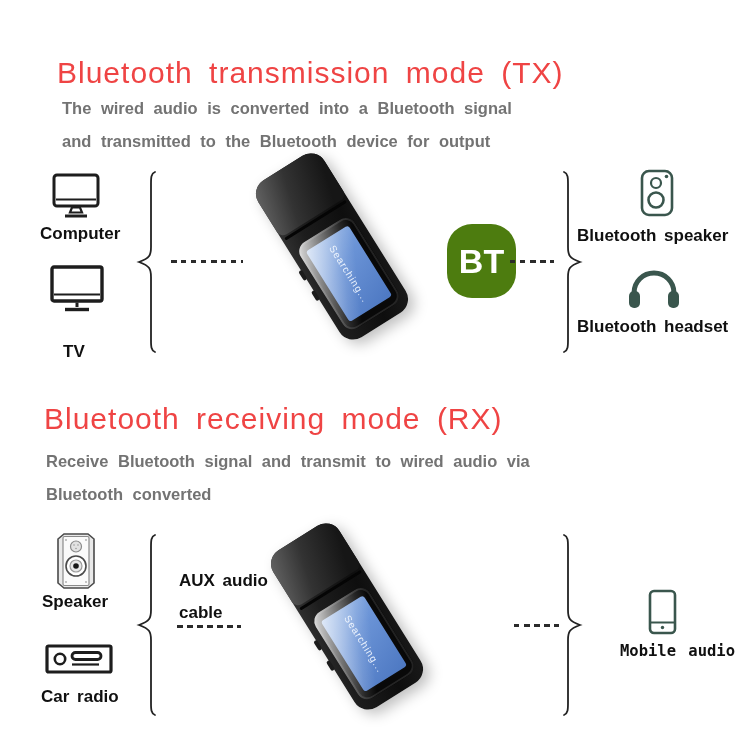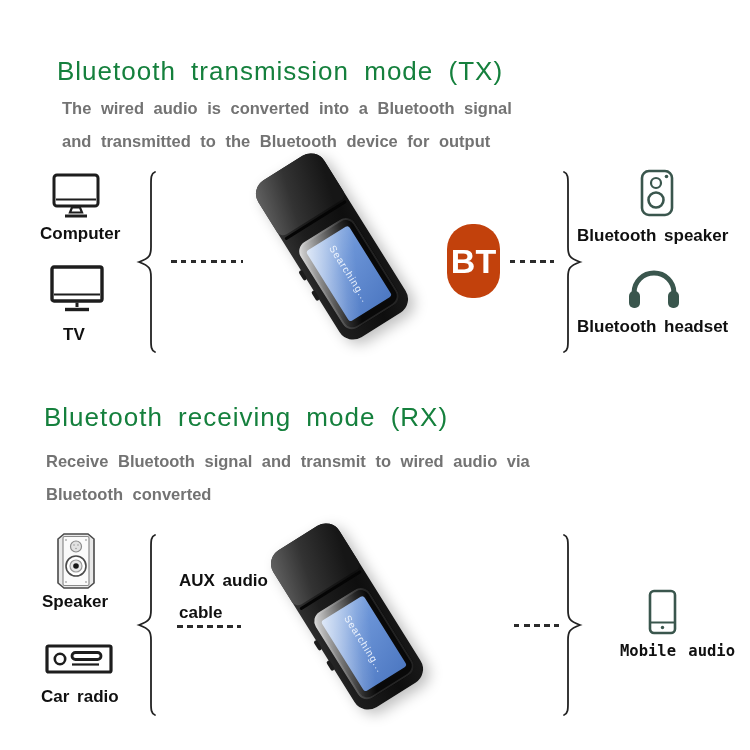--- a/index.html
+++ b/index.html
@@ -1,30 +1,30 @@
 <!DOCTYPE html>
 <html><head>
 <meta charset="utf-8">
 <style>
   html,body{margin:0;padding:0;}
   body{width:750px;height:750px;background:#fff;position:relative;overflow:hidden;
        font-family:"Liberation Sans",sans-serif;color:#141414;}
   .abs{position:absolute;}
-  .title{position:absolute;font-size:26px;font-weight:400;color:#15803d;
+  .title{position:absolute;font-size:30px;font-weight:400;color:#ef4444;
          letter-spacing:1px;word-spacing:7px;white-space:nowrap;}
   .desc{position:absolute;font-size:16.5px;font-weight:700;color:#737373;
         word-spacing:5px;white-space:nowrap;}
   .lbl{position:absolute;font-size:17px;font-weight:700;color:#101010;
        word-spacing:3px;white-space:nowrap;}
   .lbl-mono{font-family:"DejaVu Sans Mono",monospace;font-size:15.5px;}
   .dash{position:absolute;height:3px;
         background:repeating-linear-gradient(90deg,#2b2b2b 0 5.5px,transparent 5.5px 10px);}
   .brace{position:absolute;width:24px;height:184px;}
-  .badge{position:absolute;left:447px;top:224px;width:53px;height:74px;
-         border-radius:25px;background:#c2410c;color:#fff;
+  .badge{position:absolute;left:447px;top:224px;width:69px;height:74px;
+         border-radius:25px;background:#4d7c0f;color:#fff;
          display:flex;align-items:center;justify-content:center;
          font-size:34px;font-weight:700;letter-spacing:0;}
   
   .device{position:absolute;width:78px;height:185px;transform:rotate(-32deg);}
   .dev-body{position:absolute;inset:0;border-radius:16px;
             background:linear-gradient(100deg,#3a3a3a 0%,#1d1d1d 30%,#0e0e0e 70%,#1a1a1a 100%);
             box-shadow:3px 7px 14px rgba(0,0,0,.25);}
   .dev-cap{position:absolute;top:0;left:0;width:100%;height:58px;
            border-radius:16px 16px 7px 7px;
            background:linear-gradient(105deg,#656565 0%,#333 40%,#161616 85%);}
@@ -58,21 +58,21 @@
   <line x1="13" y1="43" x2="35" y2="43" stroke="#1d1d1d" stroke-width="3"></line>
 </svg>
 <div class="lbl" style="left:40px;top:224px">Computer</div>
 
 <svg class="abs" style="left:50px;top:265px" width="54" height="48" viewBox="0 0 54 48">
   <rect x="2" y="2" width="50" height="34" rx="2" fill="none" stroke="#1d1d1d" stroke-width="3.4"></rect>
   <line x1="4" y1="29.5" x2="50" y2="29.5" stroke="#1d1d1d" stroke-width="2.2"></line>
   <line x1="27" y1="37.5" x2="27" y2="42" stroke="#1d1d1d" stroke-width="3"></line>
   <line x1="15" y1="44.5" x2="39" y2="44.5" stroke="#1d1d1d" stroke-width="3.4"></line>
 </svg>
-<div class="lbl" style="left:63px;top:325px">TV</div>
+<div class="lbl" style="left:63px;top:342px">TV</div>
 
 <svg class="brace" style="left:135px;top:170px" viewBox="0 0 24 184">
   <path d="M20,2 C16,3.5 16,8 16,14 L16,77 C16,85 15,88 4,92 C15,96 16,99 16,107 L16,170 C16,176 16,180.5 20,182" fill="none" stroke="#222" stroke-width="1.8" stroke-linecap="round"></path>
 </svg>
 <div class="dash" style="left:171px;top:260px;width:72px"></div>
 
 <div class="device" style="left:293px;top:154px">
   <div class="dev-body"></div>
   <div class="dev-cap"></div>
   <div class="dev-seam"></div>

